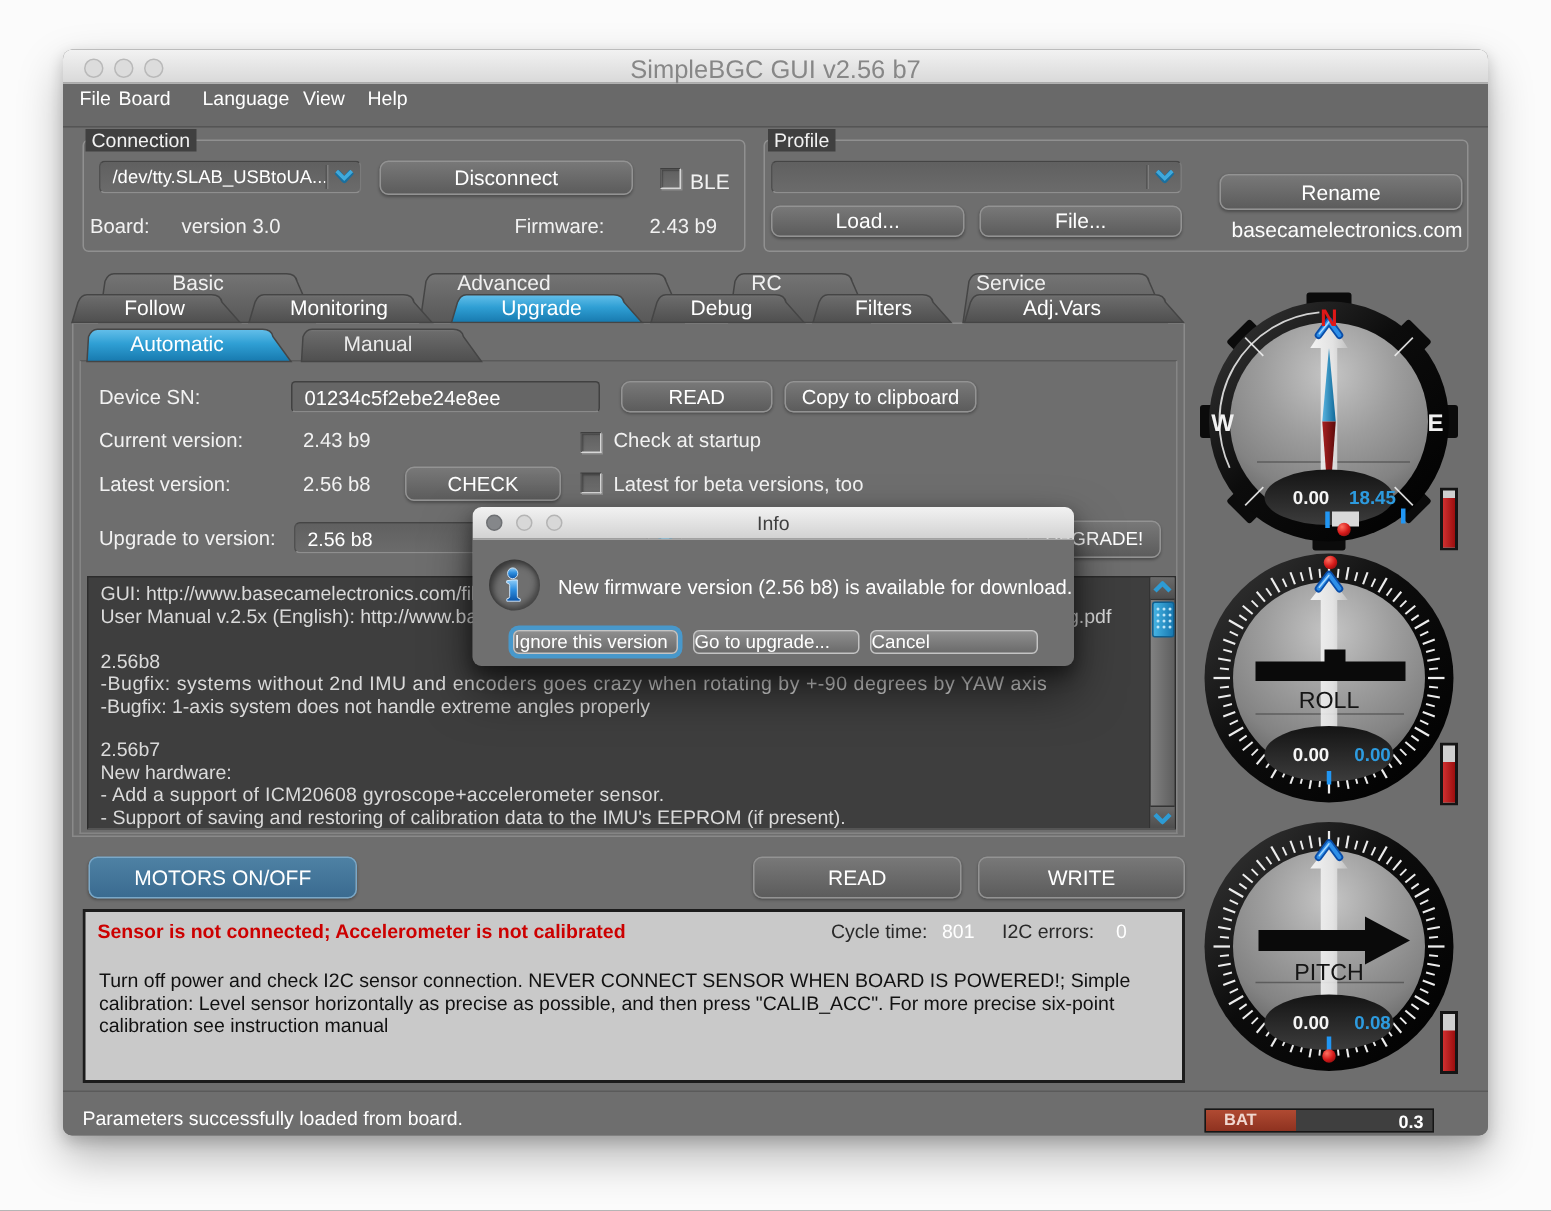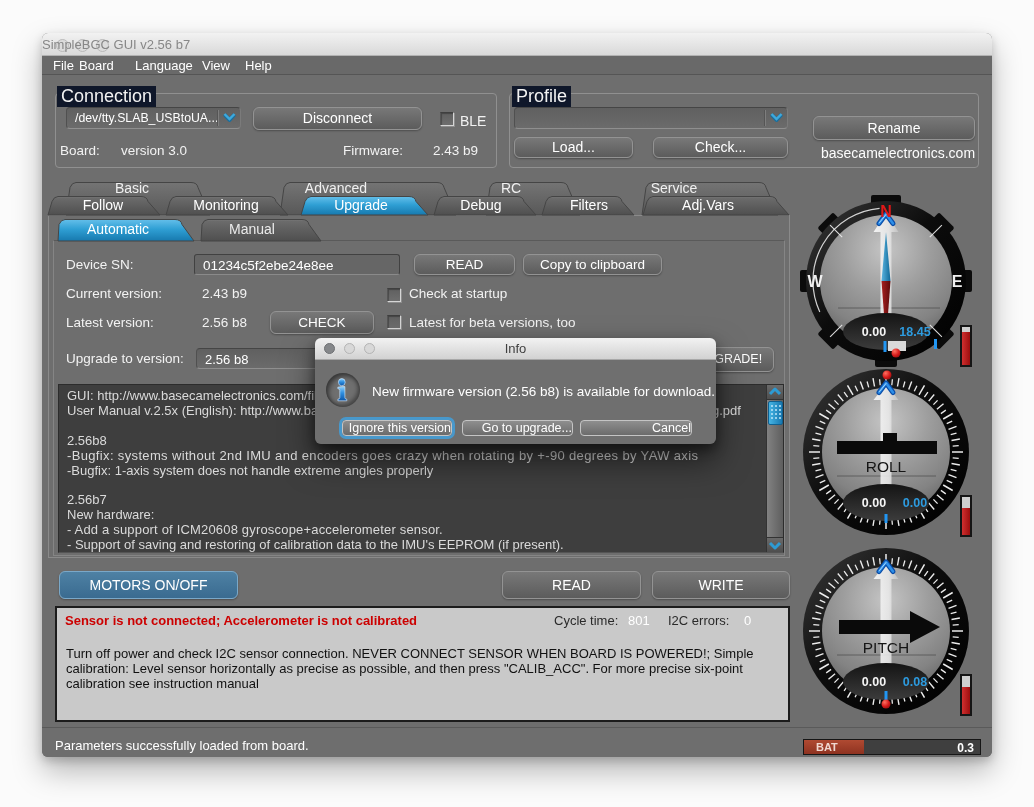--- a/index.html
+++ b/index.html
@@ -1,25 +1,25 @@
 <!DOCTYPE html>
 <html><head><meta charset="utf-8"><style>
 *{margin:0;padding:0;box-sizing:border-box;font-family:"Liberation Sans",sans-serif}
 body{width:1034px;height:807px;background:#fbfbfb;position:relative;overflow:hidden}
 #win{position:absolute;left:42px;top:33px;width:950px;height:724px;background:#6e6e6e;
  border-radius:6px;box-shadow:0 14px 30px rgba(0,0,0,.28),0 4px 10px rgba(0,0,0,.18);overflow:hidden}
 #titlebar{position:absolute;left:0;top:0;width:100%;height:23px;
  background:linear-gradient(#f2f2f2,#d9d9d9);border-bottom:1px solid #b2b2b2}
 #titlebar .tl{position:absolute;top:5.5px;width:13px;height:13px;border-radius:50%;
  background:#dcdcdc;border:1px solid #b9b9b9}
-#title-text{position:absolute;width:100%;top:4px;font-size:13px;color:#878787}
-#menubar{position:absolute;left:0;top:23px;width:100%;height:19px;background:#696969;border-bottom:1px solid #555}
+#title-text{position:absolute;width:100%;text-align:center;top:4px;font-size:17px;color:#878787}
+#menubar{position:absolute;left:0;top:23px;width:100%;height:29px;background:#696969;border-bottom:1px solid #555}
 #menubar span{position:absolute;top:2px;font-size:13px;color:#fff}
 .grp{position:absolute;border:1px solid #909090;border-radius:4px}
-.grplabel{position:absolute;font-size:18px;color:#f2f2f2;background:#0f172a;padding:0 4px}
+.grplabel{position:absolute;font-size:13px;color:#f2f2f2;background:#404040;padding:0 4px}
 .btn{position:absolute;background:linear-gradient(#787878,#5c5c5c);border:1px solid #939393;
  border-radius:6px;color:#fff;font-size:14px;text-align:center;box-shadow:0 1px 2px rgba(0,0,0,.3)}
 .combo{position:absolute;background:linear-gradient(#606060,#6b6b6b);border-radius:4px;
  border-top:1px solid #454545;border-left:1px solid #505050;border-right:1px solid #7b7b7b;border-bottom:1px solid #8f8f8f;
  color:#fff;font-size:13px}
 .combo .ctext{position:absolute;left:8px;top:2.5px;right:23px;white-space:nowrap;overflow:hidden}
 .combo .sep{position:absolute;right:22px;top:2px;bottom:2px;width:1px;background:#555;box-shadow:1px 0 0 #7e7e7e}
 .combo svg{position:absolute;right:4px;top:50%;margin-top:-5px}
 .tfield{position:absolute;background:#666;border-radius:3px;border:1px solid #414141;
  border-bottom-color:#8a8a8a;color:#fff;font-size:13.5px}
@@ -28,21 +28,21 @@
 .cb{position:absolute;width:14px;height:14px;border:1px solid;border-color:#3f3f3f #d6d6d6 #d6d6d6 #565656;background:linear-gradient(#606060,#6e6e6e);box-shadow:1px 1px 0 rgba(255,255,255,.22), inset 1px 1px 1px rgba(0,0,0,.28)}
 .link{position:absolute;font-size:14px;color:#fdfdfd;}
 #panel{position:absolute;left:6px;top:182px;width:742px;height:343px;border:1px solid #8a8a8a;background:#6e6e6e}
 #panel2{position:absolute;left:11px;top:207px;width:732px;height:316px;border:1px solid #858585;border-top-color:#5a5a5a}
 #ta{position:absolute;left:16px;top:351px;width:726px;height:169px;background:#3e3e3e;border:1px solid #2c2c2c;border-bottom-color:#555}
 #ta pre{position:absolute;left:8px;top:4px;font-family:"Liberation Sans",sans-serif;font-size:13px;line-height:14.9px;color:#dadada}
 #sbar{position:absolute;right:0;top:0;width:17px;height:100%;background:linear-gradient(90deg,#828282,#5e5e5e);border-left:1px solid #333}
 #statuspanel{position:absolute;left:13px;top:573px;width:735px;height:116px;background:#c9c9c9;border:2px solid #1c1c1c}
 #statusbar{position:absolute;left:0;top:694px;width:100%;height:30px;border-top:1px solid #5a5a5a;background:#6e6e6e}
 .dlgbtn{position:absolute;top:60px;height:16px;background:linear-gradient(#8e8e8e,#6b6b6b);
- border:1px solid #c4c4c4;border-radius:4px;color:#fff;font-size:12.5px;text-align:right;line-height:14px;white-space:nowrap;box-sizing:border-box}
+ border:1px solid #c4c4c4;border-radius:4px;color:#fff;font-size:12.5px;text-align:left;line-height:14px;white-space:nowrap;box-sizing:border-box}
 </style></head>
 <body>
 <div id="win">
   <div id="titlebar">
     <div class="tl" style="left:14px"></div>
       <div class="tl" style="left:34px"></div>
       <div class="tl" style="left:54px"></div>
     <div id="title-text">SimpleBGC GUI v2.56 b7</div>
   </div>
   <div id="menubar">
@@ -74,22 +74,22 @@
   <div class="grp" style="left:467px;top:60px;width:470px;height:75px"></div>
   <div class="grplabel" style="left:470px;top:53px">Profile</div>
   <div class="combo" style="left:472px;top:74px;width:274px;height:22px">
       <span class="sep"></span>
     <svg width="13" height="10">
         <path d="M1.5,1.5 L6.5,7 L11.5,1.5" fill="none" stroke="#1a6f9e" stroke-width="4" stroke-linejoin="round"></path>
         <path d="M1.5,1 L6.5,6 L11.5,1" fill="none" stroke="#3fa9dc" stroke-width="2.4"></path>
       </svg>
   </div>
   <div class="btn" style="left:771px;top:83px;width:162px;height:24px;line-height:22px">Rename</div>
-  <div class="btn" style="left:472px;top:104px;width:119px;height:21px;line-height:19px">Load...</div>
-  <div class="btn" style="left:611px;top:104px;width:135px;height:21px;line-height:19px">Check...</div>
+  <div class="btn" style="left:472px;top:104px;width:129px;height:21px;line-height:19px">Load...</div>
+  <div class="btn" style="left:611px;top:104px;width:135px;height:21px;line-height:19px">File...</div>
   <div class="link" style="left:779px;top:112px">basecamelectronics.com</div>
 
   <div id="panel"></div>
   <div id="panel2"></div>
   <svg width="950" height="61" style="position:absolute;left:0;top:149px">
       <defs>
 <linearGradient id="tinact" x1="0" y1="0" x2="0" y2="1">
  <stop offset="0%" stop-color="#7b7b7b"></stop>
           <stop offset="8%" stop-color="#6b6b6b"></stop>
           <stop offset="100%" stop-color="#4f4f4f"></stop>
@@ -128,21 +128,21 @@
       <text x="76" y="52" text-anchor="middle" font-size="14" fill="#ffffff">Automatic</text>
       <path d="M159,59 L160,42.5 Q162,37.5 166,37.5 L260,37.5 Q266,37.5 267,42.5 L279,59 Z" fill="url(#tinact)" stroke="#454545" stroke-width="1"></path>
       <text x="210" y="52" text-anchor="middle" font-size="14" fill="#eaeaea">Manual</text>
     </svg>
 
   <div class="lbl" style="left:24px;top:224px">Device SN:</div>
   <div class="tfield" style="left:152px;top:221px;width:206px;height:21px">
       <span>01234c5f2ebe24e8ee</span>
     </div>
   <div class="btn" style="left:372px;top:221px;width:101px;height:21px;line-height:19px;font-size:13.5px">READ</div>
-  <div class="btn" style="left:481px;top:221px;width:139px;height:21px;line-height:19px;font-size:13.5px">Copy to clipboard</div>
+  <div class="btn" style="left:481px;top:221px;width:128px;height:21px;line-height:19px;font-size:13.5px">Copy to clipboard</div>
 
   <div class="lbl" style="left:24px;top:253px">Current version:</div>
   <div class="lbl" style="left:160px;top:253px">2.43 b9</div>
   <div class="cb" style="left:345px;top:255px"></div>
   <div class="lbl" style="left:367px;top:253px">Check at startup</div>
 
   <div class="lbl" style="left:24px;top:282px">Latest version:</div>
   <div class="lbl" style="left:160px;top:282px">2.56 b8</div>
   <div class="btn" style="left:228px;top:278px;width:104px;height:23px;line-height:21px;font-size:13.5px">CHECK</div>
   <div class="cb" style="left:345px;top:282px"></div>
@@ -474,21 +474,21 @@
     </div>
   <div style="position:absolute;left:918px;top:462px;width:12px;height:42px;border:2px solid #151515;background:#cfcfcf;box-sizing:border-box">
       <div style="position:absolute;left:0;bottom:0;width:100%;height:72%;background:linear-gradient(90deg,#d03030,#9c0e0e)"></div>
     </div>
   <div style="position:absolute;left:918px;top:641px;width:12px;height:42px;border:2px solid #151515;background:#cfcfcf;box-sizing:border-box">
       <div style="position:absolute;left:0;bottom:0;width:100%;height:72%;background:linear-gradient(90deg,#d03030,#9c0e0e)"></div>
     </div>
 
   <div id="statusbar">
     <div style="position:absolute;left:13px;top:10px;font-size:13px;color:#fff">Parameters successfully loaded from board.</div>
-    <div style="position:absolute;left:761px;top:11px;width:178px;height:16px;background:#3f3f3f;border:1px solid #161616">
+    <div style="position:absolute;left:761px;top:11px;width:153px;height:16px;background:#3f3f3f;border:1px solid #161616">
       <div style="position:absolute;left:0;top:0;width:60px;height:100%;background:linear-gradient(#b04a32,#8e3220)"></div>
       <div style="position:absolute;left:12px;top:1px;font-size:11px;font-weight:bold;color:#f0d8d0">BAT</div>
       <div style="position:absolute;right:6px;top:1px;font-size:12px;font-weight:bold;color:#fff">0.3</div>
     </div>
   </div>
 
   <div id="dlg" style="position:absolute;left:273px;top:305px;width:401px;height:106px;border-radius:6px;
     box-shadow:0 16px 32px rgba(0,0,0,.55),0 5px 12px rgba(0,0,0,.4)">
     <div style="position:absolute;left:0;top:0;width:100%;height:22px;background:linear-gradient(#f2f2f2,#d2d2d2);
       border-radius:6px 6px 0 0;border-bottom:1px solid #a8a8a8">

